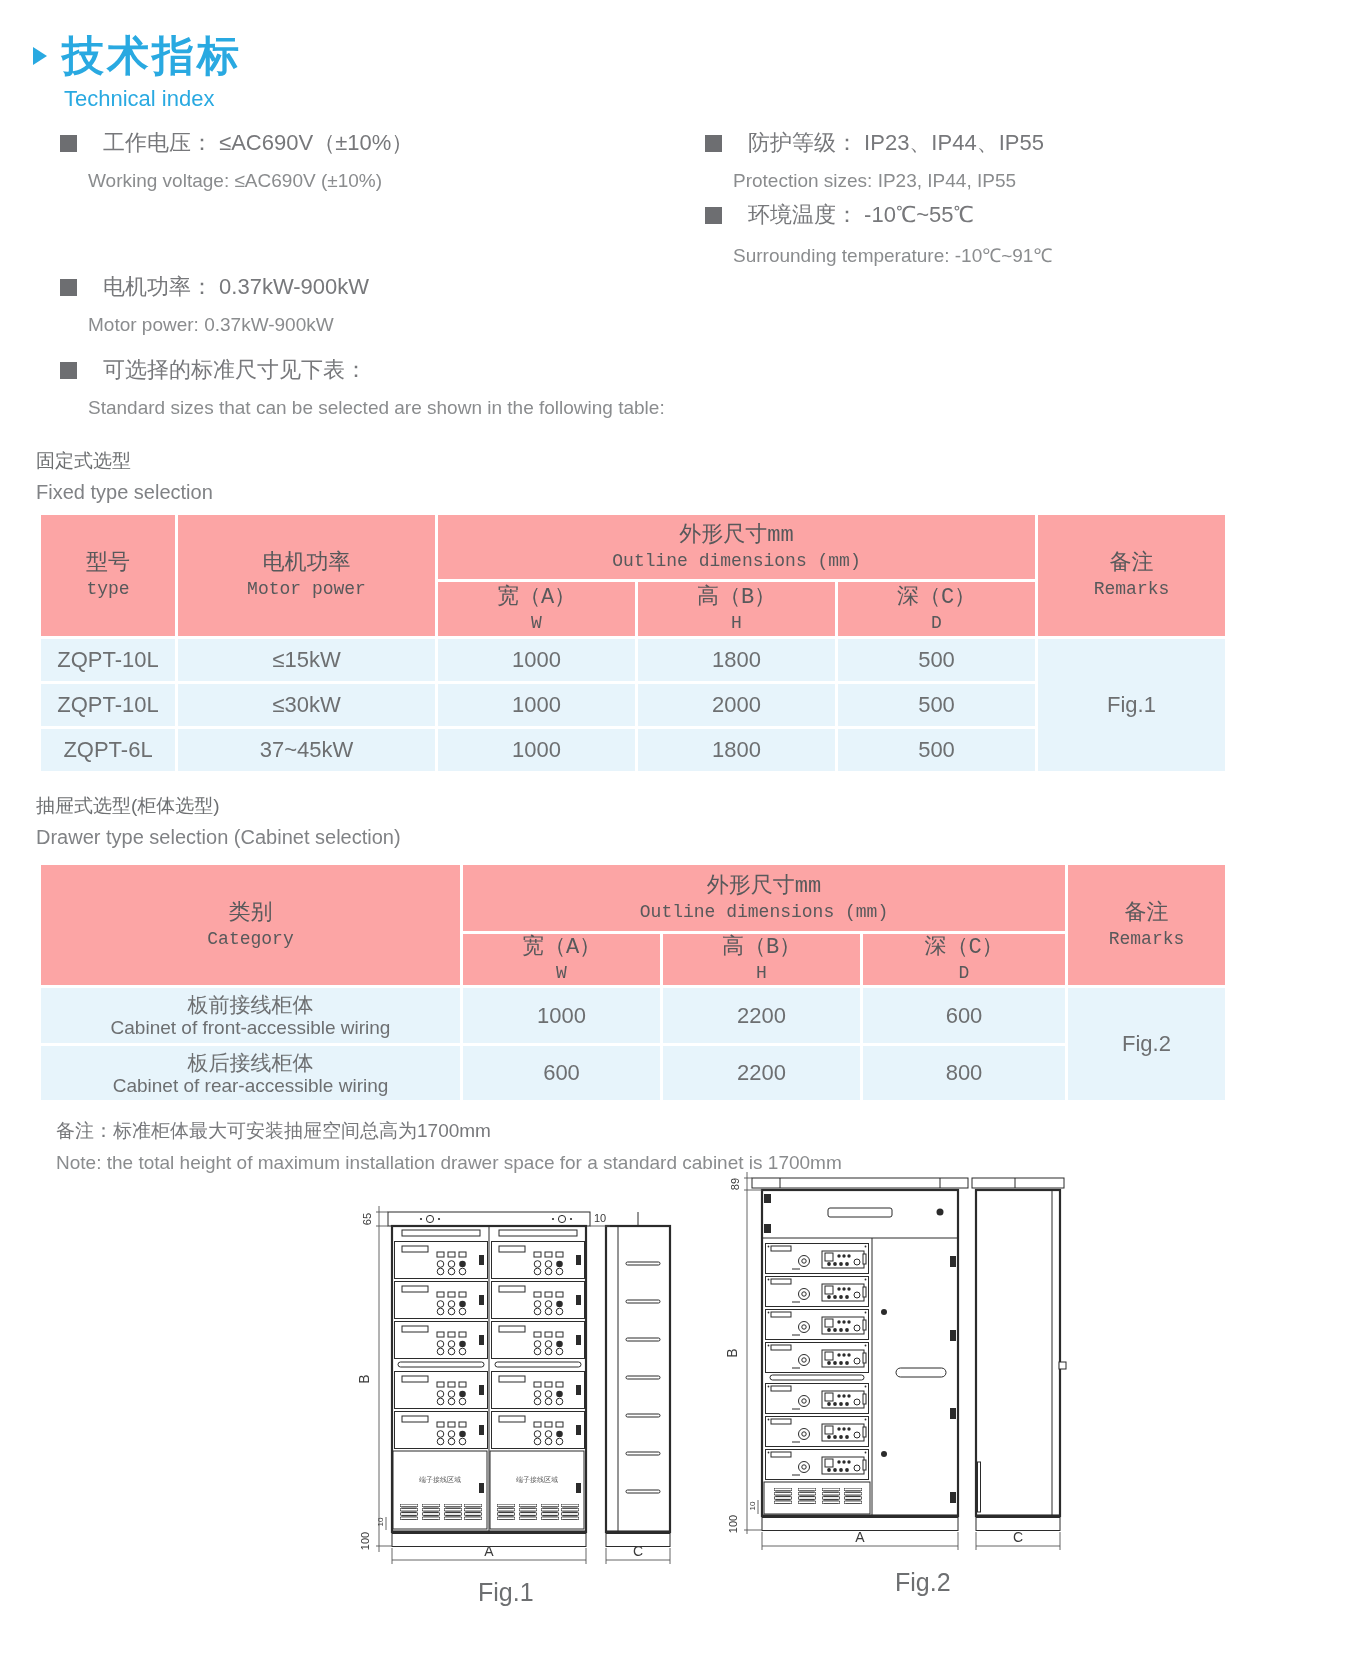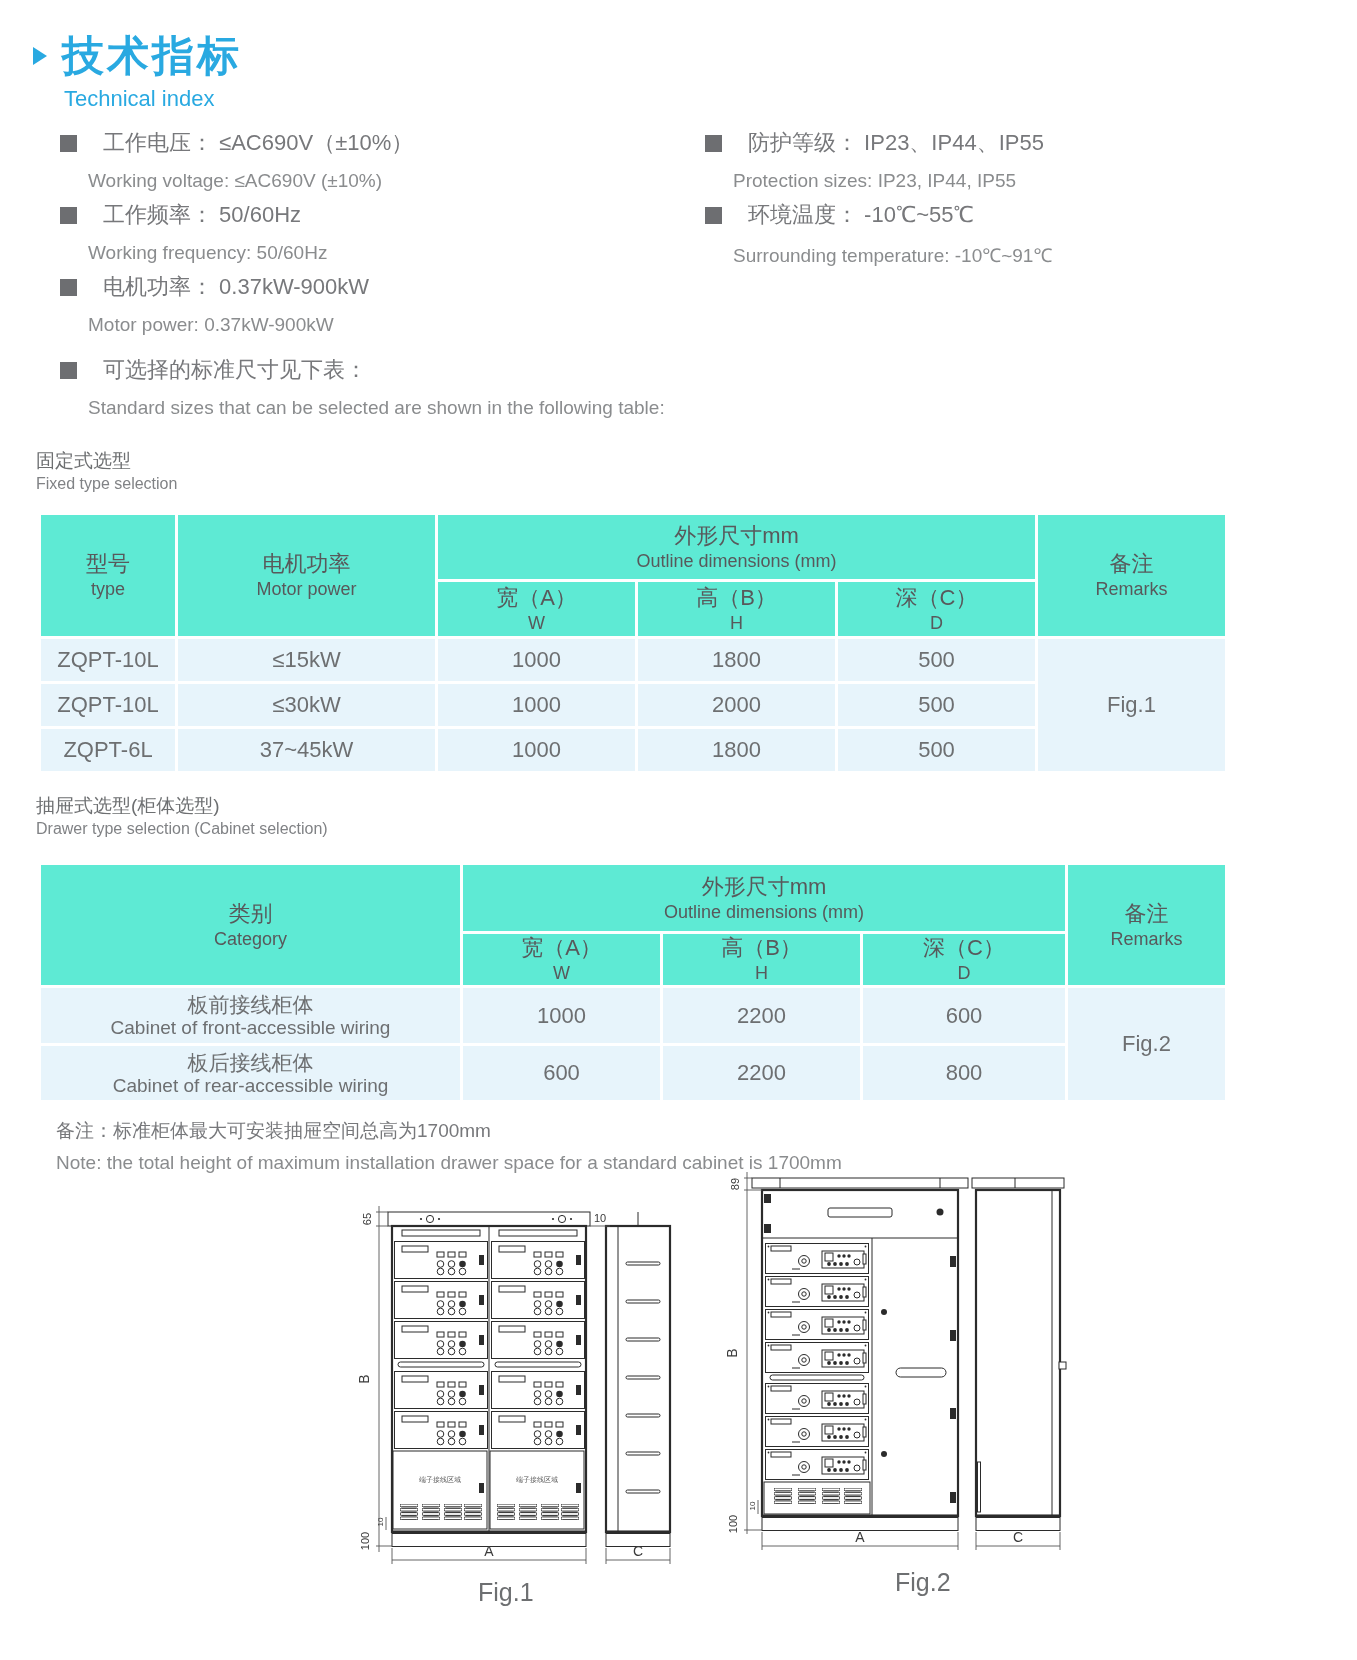--- a/index.html
+++ b/index.html
@@ -15,26 +15,26 @@
 
   
   .spec { position:absolute; color:#77787b; }
   .spec .cnline { display:flex; align-items:center; gap:26px; font-size:22px; color:#77787b; }
   .bullet { width:17px; height:17px; background:#6d6e71; flex:0 0 auto; }
   .spec .enline { font-size:19px; color:#8a8c8e; margin:12px 0 0 28px; }
 
   
   .seclabel { position:absolute; left:36px; color:#6d6f71; }
   .seclabel .cn { font-size:19px; color:#6d6f71; }
-  .seclabel .en { font-size:16px; color:#808285; margin-top:1px; }
+  .seclabel .en { font-size:20px; color:#808285; margin-top:7px; }
 
   
   table.spec-table { position:absolute; left:38px; border-collapse:collapse; table-layout:fixed; width:1187px; }
   .spec-table th, .spec-table td { border:3px solid #fff; padding:0; text-align:center; vertical-align:middle; font-weight:normal; }
-  .spec-table th { background:#5eead4; color:#58595b; }
+  .spec-table th { background:#fca5a5; color:#58595b;font-family:Liberation Mono, monospace; }
   .spec-table td { background:#e7f4fb; color:#6d6f71; font-size:22px; }
   .th-cn { font-size:22px; line-height:26px; }
   .th-en { font-size:18px; line-height:21px; margin-top:2px; }
   .td-cn { font-size:21px; line-height:25px; }
   .td-en { font-size:19px; line-height:22px; }
   #table1 { top:512px; }
   #table2 { top:862px; }
 
   
   .note { position:absolute; left:44px; top:1118px; color:#77787b;margin-left:12px; }
@@ -67,27 +67,20 @@
   <span class="hdr-arrow"></span>
   <h1 class="hdr-cn">技术指标</h1>
   <div class="hdr-en">Technical index</div>
 
   <div class="spec" style="left:60px; top:128px;">
     <div class="cnline">
         <span class="bullet"></span>
         <span>工作电压： ≤AC690V（±10%）</span>
       </div>
     <div class="enline">Working voltage: ≤AC690V (±10%)</div>
-  </div>
-  <div class="spec" style="left:60px; top:200px;">
-    <div class="cnline">
-        <span class="bullet"></span>
-        <span>工作频率： 50/60Hz</span>
-      </div>
-    <div class="enline">Working frequency: 50/60Hz</div>
   </div>
   <div class="spec" style="left:60px; top:272px;">
     <div class="cnline">
         <span class="bullet"></span>
         <span>电机功率： 0.37kW-900kW</span>
       </div>
     <div class="enline">Motor power: 0.37kW-900kW</div>
   </div>
   <div class="spec" style="left:705px; top:128px;">
     <div class="cnline">

